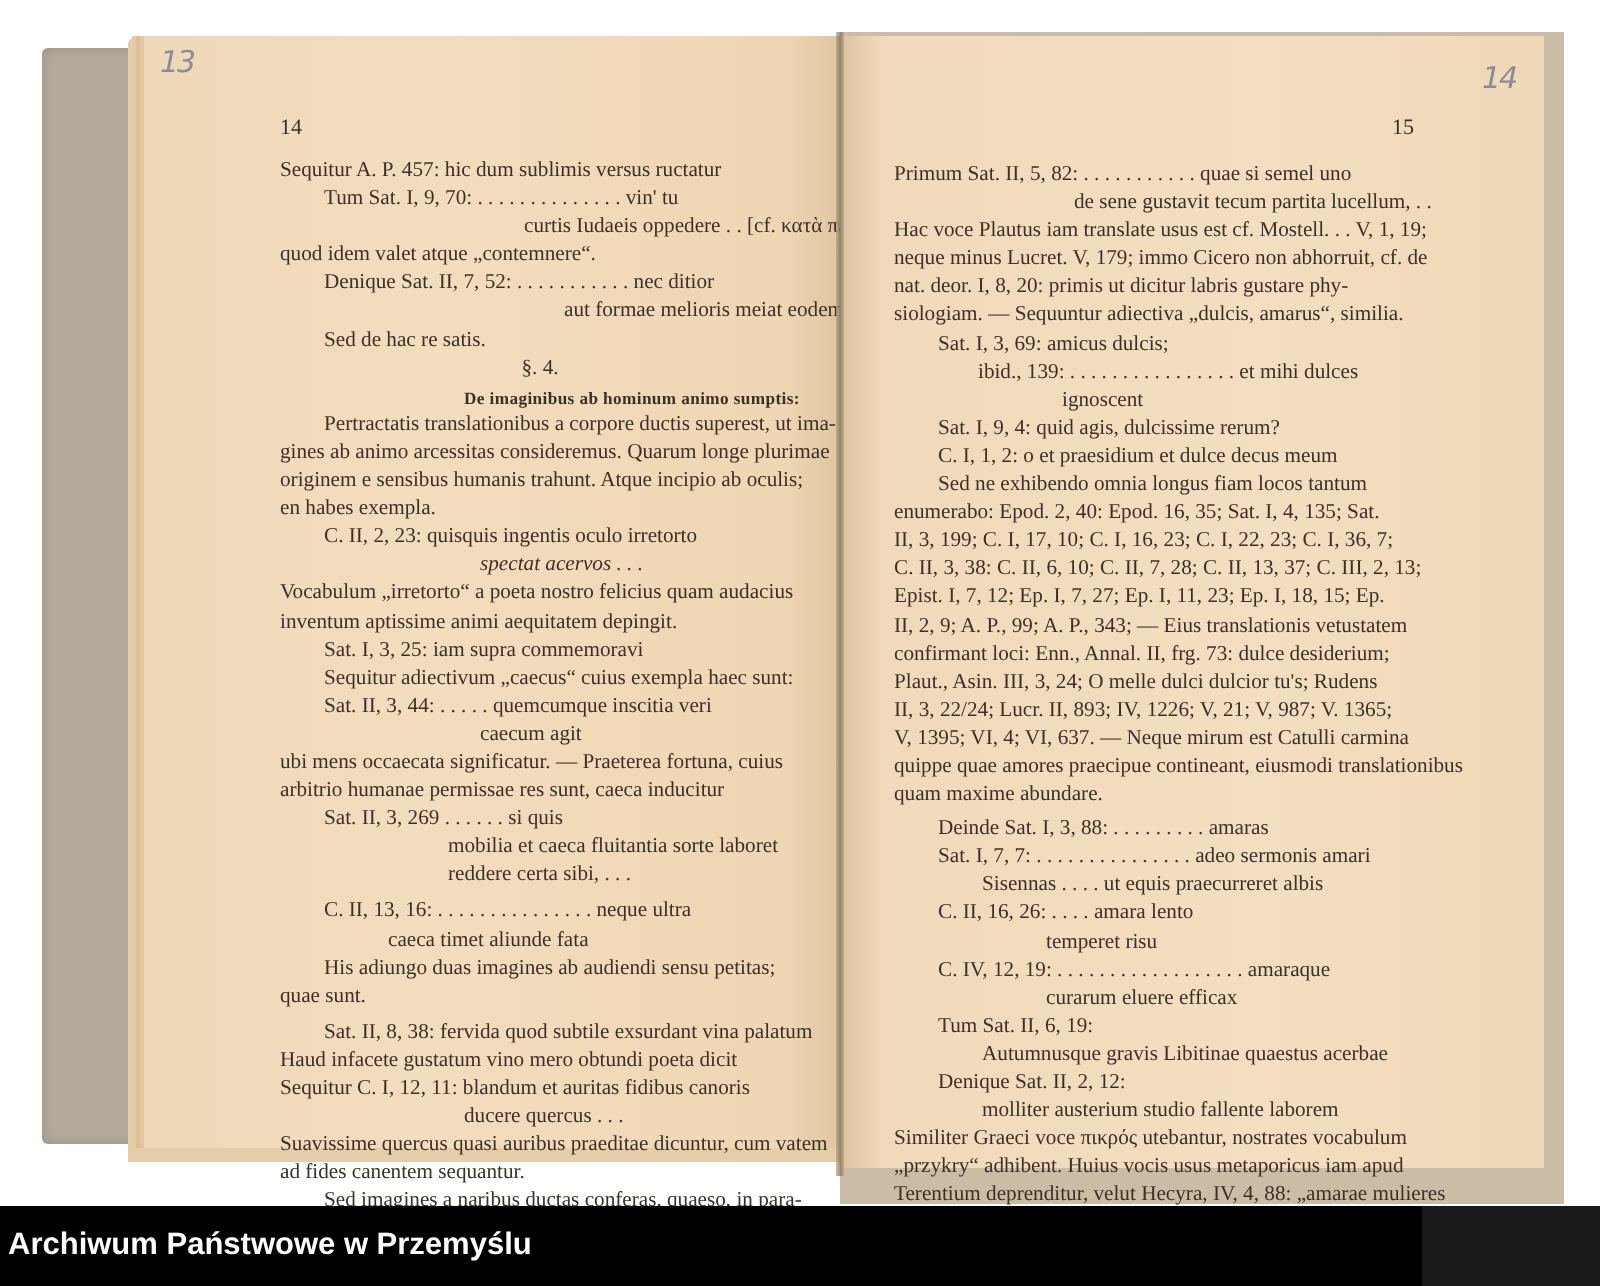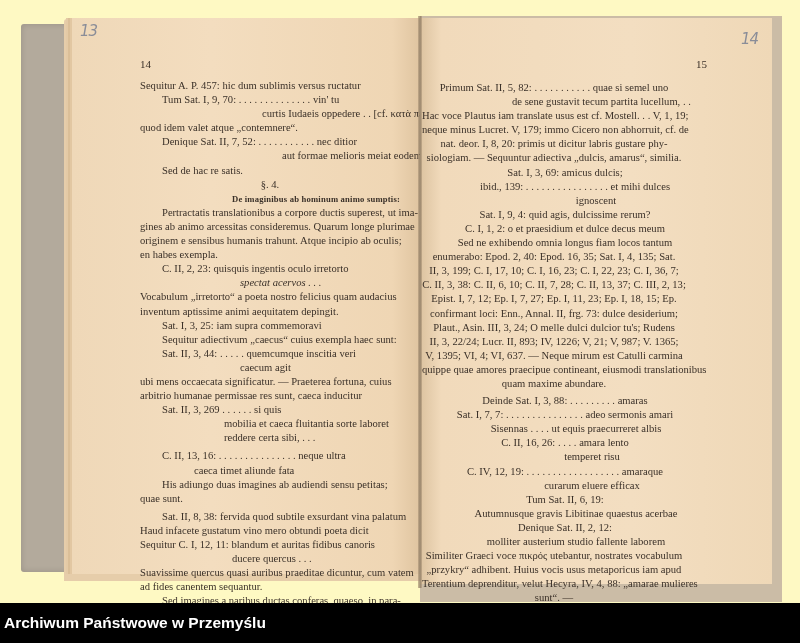--- a/index.html
+++ b/index.html
@@ -4,21 +4,21 @@
 <style>
   html, body { margin: 0; padding: 0; }
   body {
     width: 800px; height: 643px; overflow: hidden;
     background: #1b1a1a;
     position: relative;
     font-family: "Liberation Serif", "DejaVu Serif", serif;
   }
   .scan {
     position: absolute; left: 0; top: 0; width: 800px; height: 603px;
-    background: #fef9c3;
+    background: #ffffff;
   }
   .back-cover {
     position: absolute; left: 21px; top: 24px; width: 60px; height: 548px;
     background: #b3aa9c;
     border-radius: 3px 0 0 3px;
     box-shadow: inset 0 0 6px rgba(0,0,0,0.15);
   }
   .left-stack {
     position: absolute; left: 64px; top: 19px; width: 360px; height: 562px;
     background: #e6cdaa;
@@ -50,21 +50,21 @@
     position: absolute;
     color: #3a3028;
     font-size: 10.6px;
     line-height: 14.1px;
   }
   .page-text .ln { white-space: pre; display: block; height: 14.1px; }
   .page-num { position: absolute; font-size: 11px; color: #3a3028; }
   .center { text-align: center; }
   .small-caps-head { font-size: 8.6px; font-weight: bold; letter-spacing: 0.2px; text-align: right; }
   .footer {
-    position: absolute; left: 0; top: 603px; width: 800px; height: 40px;
+    position: absolute; left: 0; top: 603px; width: 711px; height: 40px;
     background: #000;
   }
   .footer-text {
     position: absolute; left: 4px; top: 11px;
     font-family: "Liberation Sans", "DejaVu Sans", sans-serif;
     font-weight: bold; font-size: 15.5px; color: #ffffff;
   }
 </style>
 </head>
 <body>
@@ -118,37 +118,38 @@
     <span class="ln" style="padding-left:22px">Sed imagines a naribus ductas conferas, quaeso, in para-</span>
     <span class="ln">grapho h. c. prima.</span>
     <span class="ln" style="padding-left:22px">Tum transeo ad mataphoras gustatum spectantes.</span>
   </div>
 
   <div class="right-page"></div>
   <div class="gutter"></div>
   <div class="pencil" style="left:741px; top:30px;">14</div>
   <div class="page-num" style="left:696px; top:58px;">15</div>
 
-  <div class="page-text" style="left:422px; top:81px; width:264px;text-align:center;">
+  <div class="page-text" style="left:447px; top:81px; width:264px;">
     <span class="ln">Primum Sat. II, 5, 82: . . . . . . . . . . . quae si semel uno</span>
     <span class="ln" style="padding-left:90px">de sene gustavit tecum partita lucellum, . .</span>
     <span class="ln">Hac voce Plautus iam translate usus est cf. Mostell. . . V, 1, 19;</span>
     <span class="ln">neque minus Lucret. V, 179; immo Cicero non abhorruit, cf. de</span>
     <span class="ln">nat. deor. I, 8, 20: primis ut dicitur labris gustare phy-</span>
     <span class="ln">siologiam. — Sequuntur adiectiva „dulcis, amarus“, similia.</span>
     <span class="ln" style="padding-left:22px">Sat. I, 3, 69: amicus dulcis;</span>
     <span class="ln" style="padding-left:42px">ibid., 139: . . . . . . . . . . . . . . . . et mihi dulces</span>
     <span class="ln" style="padding-left:84px">ignoscent</span>
     <span class="ln" style="padding-left:22px">Sat. I, 9, 4: quid agis, dulcissime rerum?</span>
     <span class="ln" style="padding-left:22px">C. I, 1, 2: o et praesidium et dulce decus meum</span>
     <span class="ln" style="padding-left:22px">Sed ne exhibendo omnia longus fiam locos tantum</span>
     <span class="ln">enumerabo: Epod. 2, 40: Epod. 16, 35; Sat. I, 4, 135; Sat.</span>
     <span class="ln">II, 3, 199; C. I, 17, 10; C. I, 16, 23; C. I, 22, 23; C. I, 36, 7;</span>
     <span class="ln">C. II, 3, 38: C. II, 6, 10; C. II, 7, 28; C. II, 13, 37; C. III, 2, 13;</span>
     <span class="ln">Epist. I, 7, 12; Ep. I, 7, 27; Ep. I, 11, 23; Ep. I, 18, 15; Ep.</span>
+    <span class="ln">II, 2, 9; A. P., 99; A. P., 343; — Eius translationis vetustatem</span>
     <span class="ln">confirmant loci: Enn., Annal. II, frg. 73: dulce desiderium;</span>
     <span class="ln">Plaut., Asin. III, 3, 24; O melle dulci dulcior tu's; Rudens</span>
     <span class="ln">II, 3, 22/24; Lucr. II, 893; IV, 1226; V, 21; V, 987; V. 1365;</span>
     <span class="ln">V, 1395; VI, 4; VI, 637. — Neque mirum est Catulli carmina</span>
     <span class="ln">quippe quae amores praecipue contineant, eiusmodi translationibus</span>
     <span class="ln">quam maxime abundare.</span>
     <span class="ln" style="padding-left:22px; margin-top:3px">Deinde Sat. I, 3, 88: . . . . . . . . . amaras</span>
     <span class="ln" style="padding-left:22px">Sat. I, 7, 7: . . . . . . . . . . . . . . . adeo sermonis amari</span>
     <span class="ln" style="padding-left:44px">Sisennas . . . . ut equis praecurreret albis</span>
     <span class="ln" style="padding-left:22px">C. II, 16, 26: . . . . amara lento</span>

